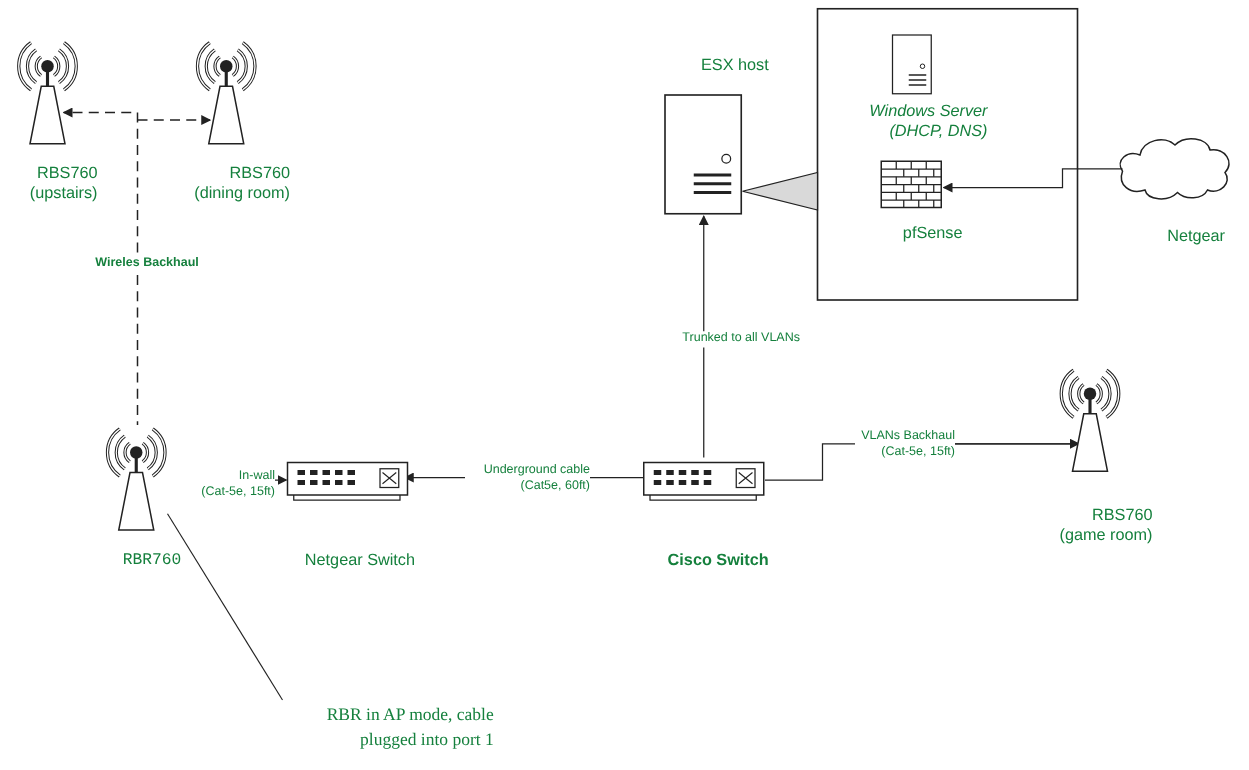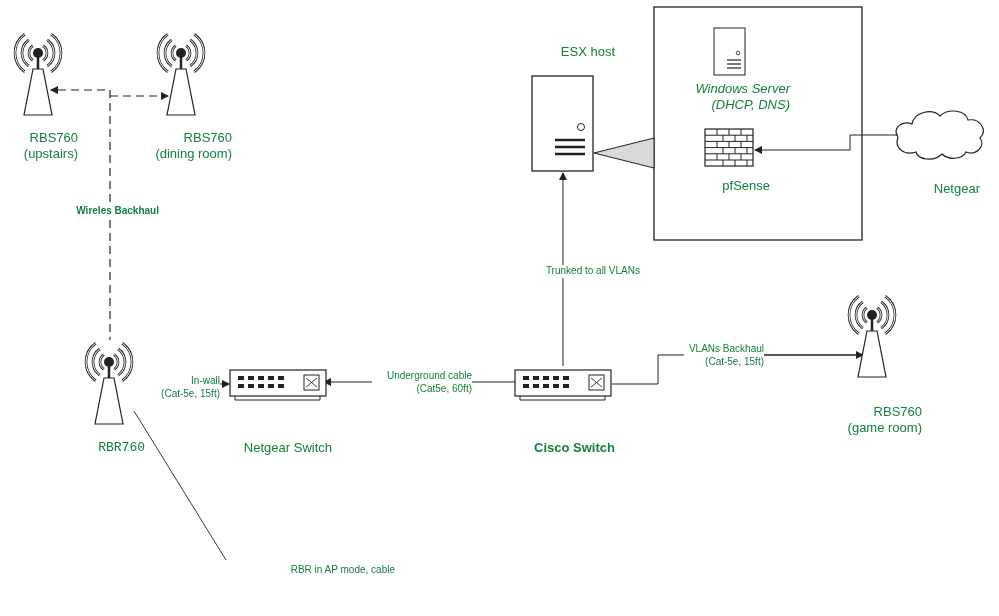--- a/index.html
+++ b/index.html
@@ -2,21 +2,21 @@
 <html><head>
 <meta charset="utf-8">
 <style>
   html, body { margin:0; padding:0; background:#ffffff; }
   body { width:999px; height:616px; position:relative; overflow:hidden;
          font-family:"Liberation Sans", sans-serif; color:#222; }
   svg#diagram { position:absolute; left:0; top:0; }
   .lbl { position:absolute; text-align:right; white-space:nowrap; line-height:1.2; color:#15803d; }
   .lbl.big { font-size:13px; }
   .lbl.small { font-size:10px; line-height:1.25; }
-  .lbl.note { font-size:10px; line-height:1.4; }
+  .lbl.note { font-size:14px; line-height:1.4;font-family:Liberation Serif, serif; }
 </style>
 </head>
 <body>
 
 <svg id="diagram" width="999" height="616" viewBox="0 0 999 616">
   <defs>
     <marker id="arr" markerWidth="8" markerHeight="8" refX="7" refY="4" orient="auto" markerUnits="userSpaceOnUse">
       <path d="M0,0 L8,4 L0,8 z" fill="#222"></path>
     </marker>
     <g id="tower">
@@ -227,13 +227,14 @@
 </div>
 <div class="lbl big" style="left:515px;top:44px;width:100px;">ESX host</div>
 <div class="lbl big" style="left:670px;top:81px;width:120px;font-style:italic;">
   <div>Windows Server</div>
   <div>(DHCP, DNS)</div>
 </div>
 <div class="lbl big" style="left:690px;top:178px;width:80px;">pfSense</div>
 <div class="lbl big" style="left:900px;top:181px;width:80px;">Netgear</div>
 <div class="lbl note" style="left:210px;top:563px;width:185px;">
   <div>RBR in AP mode, cable</div>
+  <div>plugged into port 1</div>
 </div>
 
 </body></html>

